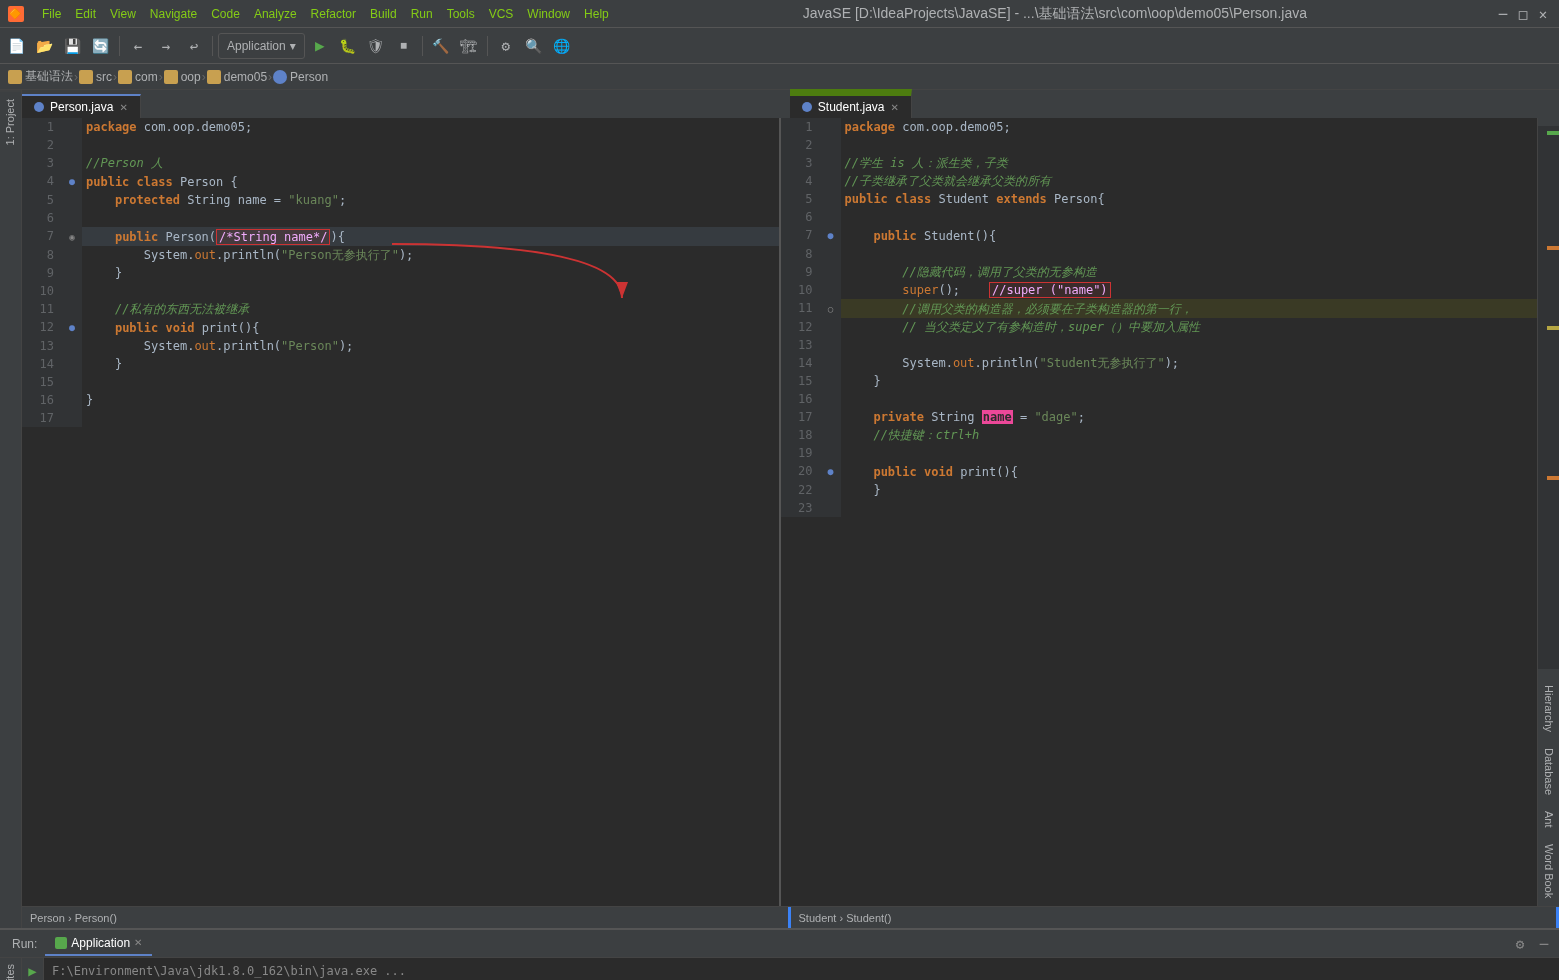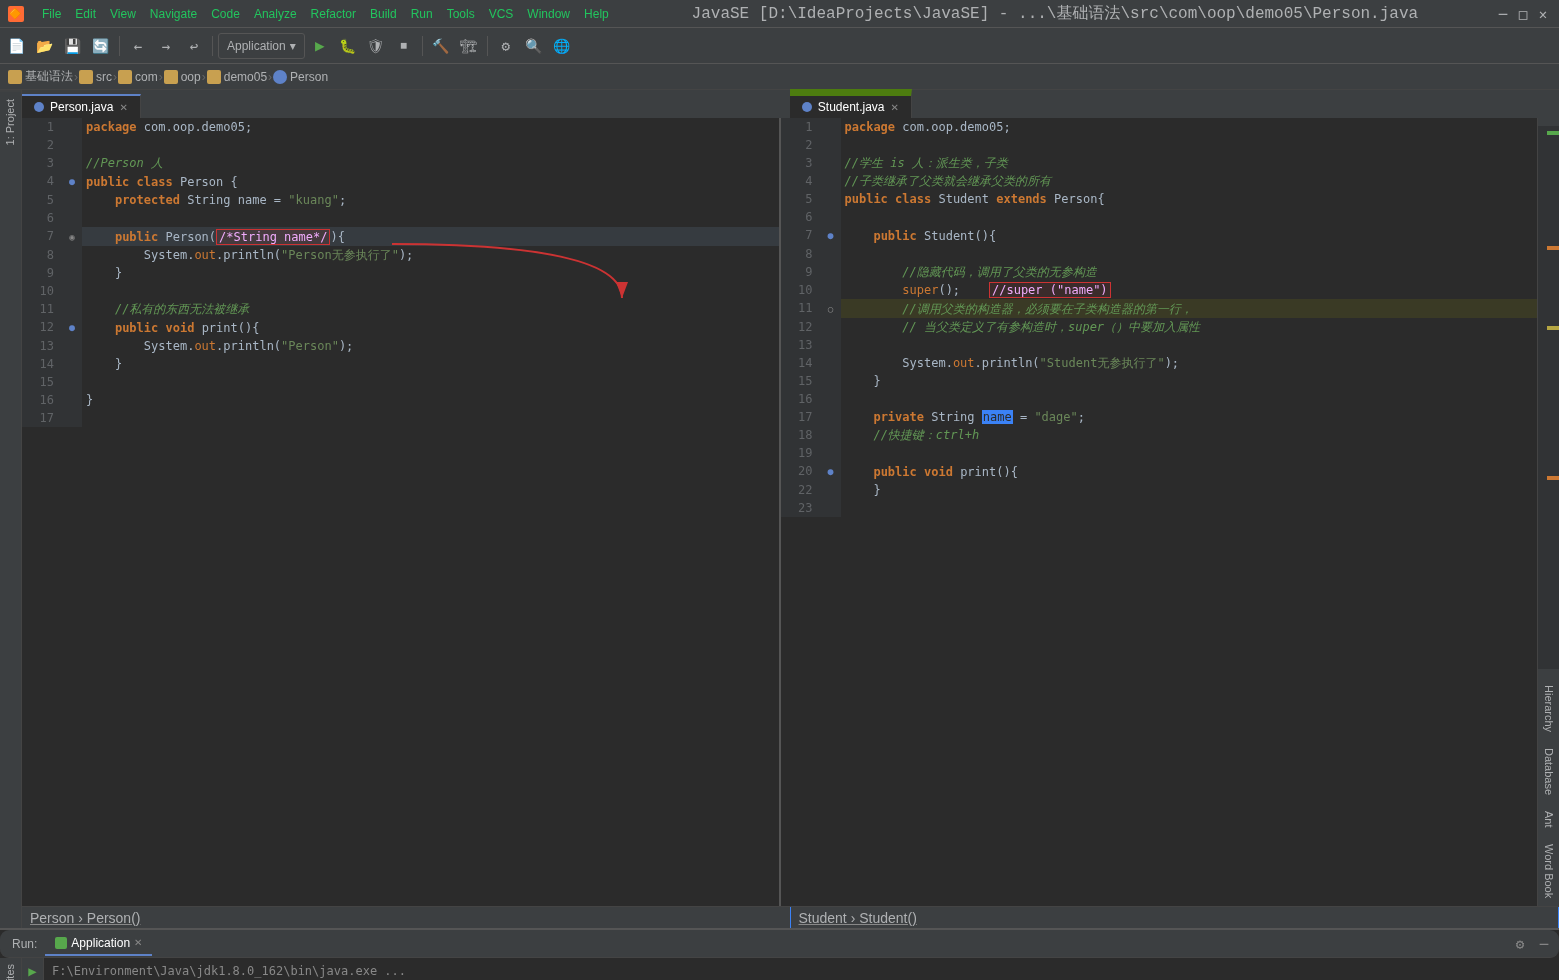--- a/index.html
+++ b/index.html
@@ -3,22 +3,22 @@
   <meta charset="utf-8">
   <style>
     * { margin: 0; padding: 0; box-sizing: border-box; }
     body { font-family: 'Consolas', 'Monaco', monospace; font-size: 12px; background: #2b2b2b; color: #a9b7c6; width: 1559px; height: 980px; overflow: hidden; }
 
     
     #titlebar { height: 28px; background: #3c3f41; display: flex; align-items: center; justify-content: space-between; padding: 0 8px; border-bottom: 1px solid #555; }
     #titlebar-left { display: flex; align-items: center; gap: 12px; }
     #titlebar-left .logo { width: 16px; height: 16px; background: #ff6b35; border-radius: 2px; display: flex; align-items: center; justify-content: center; font-size: 10px; color: white; font-weight: bold; }
     #titlebar-menus { display: flex; gap: 2px; }
-    #titlebar-menus span { padding: 2px 6px; color: #22c55e; font-size: 12px; cursor: pointer; font-family: Arial, sans-serif; }
-    #titlebar-title { color: #afb1b3; font-size: 16px; font-family: Liberation Mono, monospace; }
+    #titlebar-menus span { padding: 2px 6px; color: #84cc16; font-size: 12px; cursor: pointer; font-family: Arial, sans-serif; }
+    #titlebar-title { color: #afb1b3; font-size: 14px; font-family: Liberation Sans, sans-serif; }
     #titlebar-controls { display: flex; gap: 4px; }
     #titlebar-controls span { width: 16px; height: 16px; display: flex; align-items: center; justify-content: center; color: #afb1b3; cursor: pointer; font-size: 14px; }
 
     
     #toolbar { height: 36px; background: #3c3f41; display: flex; align-items: center; padding: 0 4px; gap: 2px; border-bottom: 1px solid #555; }
     .toolbar-btn { width: 26px; height: 26px; display: flex; align-items: center; justify-content: center; cursor: pointer; color: #afb1b3; border-radius: 3px; font-size: 14px; }
     .toolbar-sep { width: 1px; height: 20px; background: #555; margin: 0 3px; }
     .run-config { background: #3c3f41; border: 1px solid #555; border-radius: 3px; padding: 2px 8px; color: #afb1b3; font-size: 12px; display: flex; align-items: center; gap: 4px; cursor: pointer; height: 26px; font-family: Arial, sans-serif; }
     .run-btn { color: #57a84c; font-size: 16px; }
     .debug-btn { color: #57a84c; font-size: 14px; }
@@ -55,38 +55,38 @@
     .line-code { padding: 0 4px; white-space: pre; font-size: 12px; line-height: 18px; font-family: 'Consolas', monospace; }
     .line-highlight { background: #363b40; }
     .line-highlight-yellow { background: #3a3a25; }
 
     
     .kw { color: #cc7832; font-weight: bold; }
     .kw2 { color: #cc7832; }
     .str { color: #6a8759; }
     .cmt { color: #629755; font-style: italic; }
     .red-box { border: 1px solid #cc3333; padding: 0 2px; color: #f0abfc; background: rgba(204,51,51,0.1); }
-    .highlight-name { background: #3b82f6; color: #2b2b2b; padding: 0 1px; }
+    .highlight-name { background: #ec4899; color: #2b2b2b; padding: 0 1px; font-weight: bold; }
 
     
     .arrow-overlay { position: absolute; top: 0; left: 0; pointer-events: none; z-index: 10; }
 
     
     #right-sidebar { width: 22px; background: #3c3f41; border-left: 1px solid #444; display: flex; flex-direction: column; align-items: center; }
     .right-tab-vert { writing-mode: vertical-rl; padding: 8px 4px; color: #afb1b3; font-size: 11px; cursor: pointer; font-family: Arial, sans-serif; }
     .right-marks-area { flex: 1; width: 100%; background: #313335; position: relative; }
 
     
     #editor-breadcrumbs { display: flex; height: 22px; background: #3c3f41; border-top: 1px solid #444; }
-    .ed-breadcrumb { flex: 1; display: flex; align-items: center; padding: 0 8px; font-size: 14px; color: #888; font-family: Arial, sans-serif; border-right: 1px solid #3b82f6; text-decoration: underline; }
+    .ed-breadcrumb { flex: 1; display: flex; align-items: center; padding: 0 8px; font-size: 11px; color: #888; font-family: Arial, sans-serif; border-right: 3px solid #3b82f6; }
     .ed-breadcrumb span { color: #afb1b3; }
 
     
     #bottom-panel { height: 140px; background: #2b2b2b; border-top: 2px solid #555; display: flex; flex-direction: column; }
-    #bottom-tabs { height: 28px; background: #3c3f41; display: flex; align-items: center; padding: 0 4px; border-bottom: 1px solid #444; border-radius: 9px; }
+    #bottom-tabs { height: 28px; background: #3c3f41; display: flex; align-items: center; padding: 0 4px; border-bottom: 1px solid #444; }
     .bottom-tab { padding: 4px 10px; font-size: 12px; color: #afb1b3; cursor: pointer; font-family: Arial, sans-serif; display: flex; align-items: center; gap: 4px; }
     .bottom-tab.active { color: #ffffff; border-bottom: 2px solid #5e82c8; }
     .bottom-tab-icon { width: 12px; height: 12px; background: #57a84c; border-radius: 2px; display: inline-block; }
     .bottom-controls { margin-left: auto; display: flex; gap: 2px; }
     .bottom-ctrl-btn { width: 22px; height: 22px; display: flex; align-items: center; justify-content: center; color: #888; cursor: pointer; font-size: 14px; }
     #bottom-content { flex: 1; display: flex; }
     #run-controls { width: 22px; background: #3c3f41; border-right: 1px solid #444; display: flex; flex-direction: column; align-items: center; padding: 4px 0; gap: 4px; }
     .run-ctrl-btn { width: 18px; height: 18px; display: flex; align-items: center; justify-content: center; cursor: pointer; }
     .run-ctrl-btn.green { color: #57a84c; font-size: 14px; }
     #run-output { flex: 1; padding: 4px 8px; overflow-y: auto; font-family: 'Consolas', monospace; font-size: 12px; color: #a9b7c6; }

